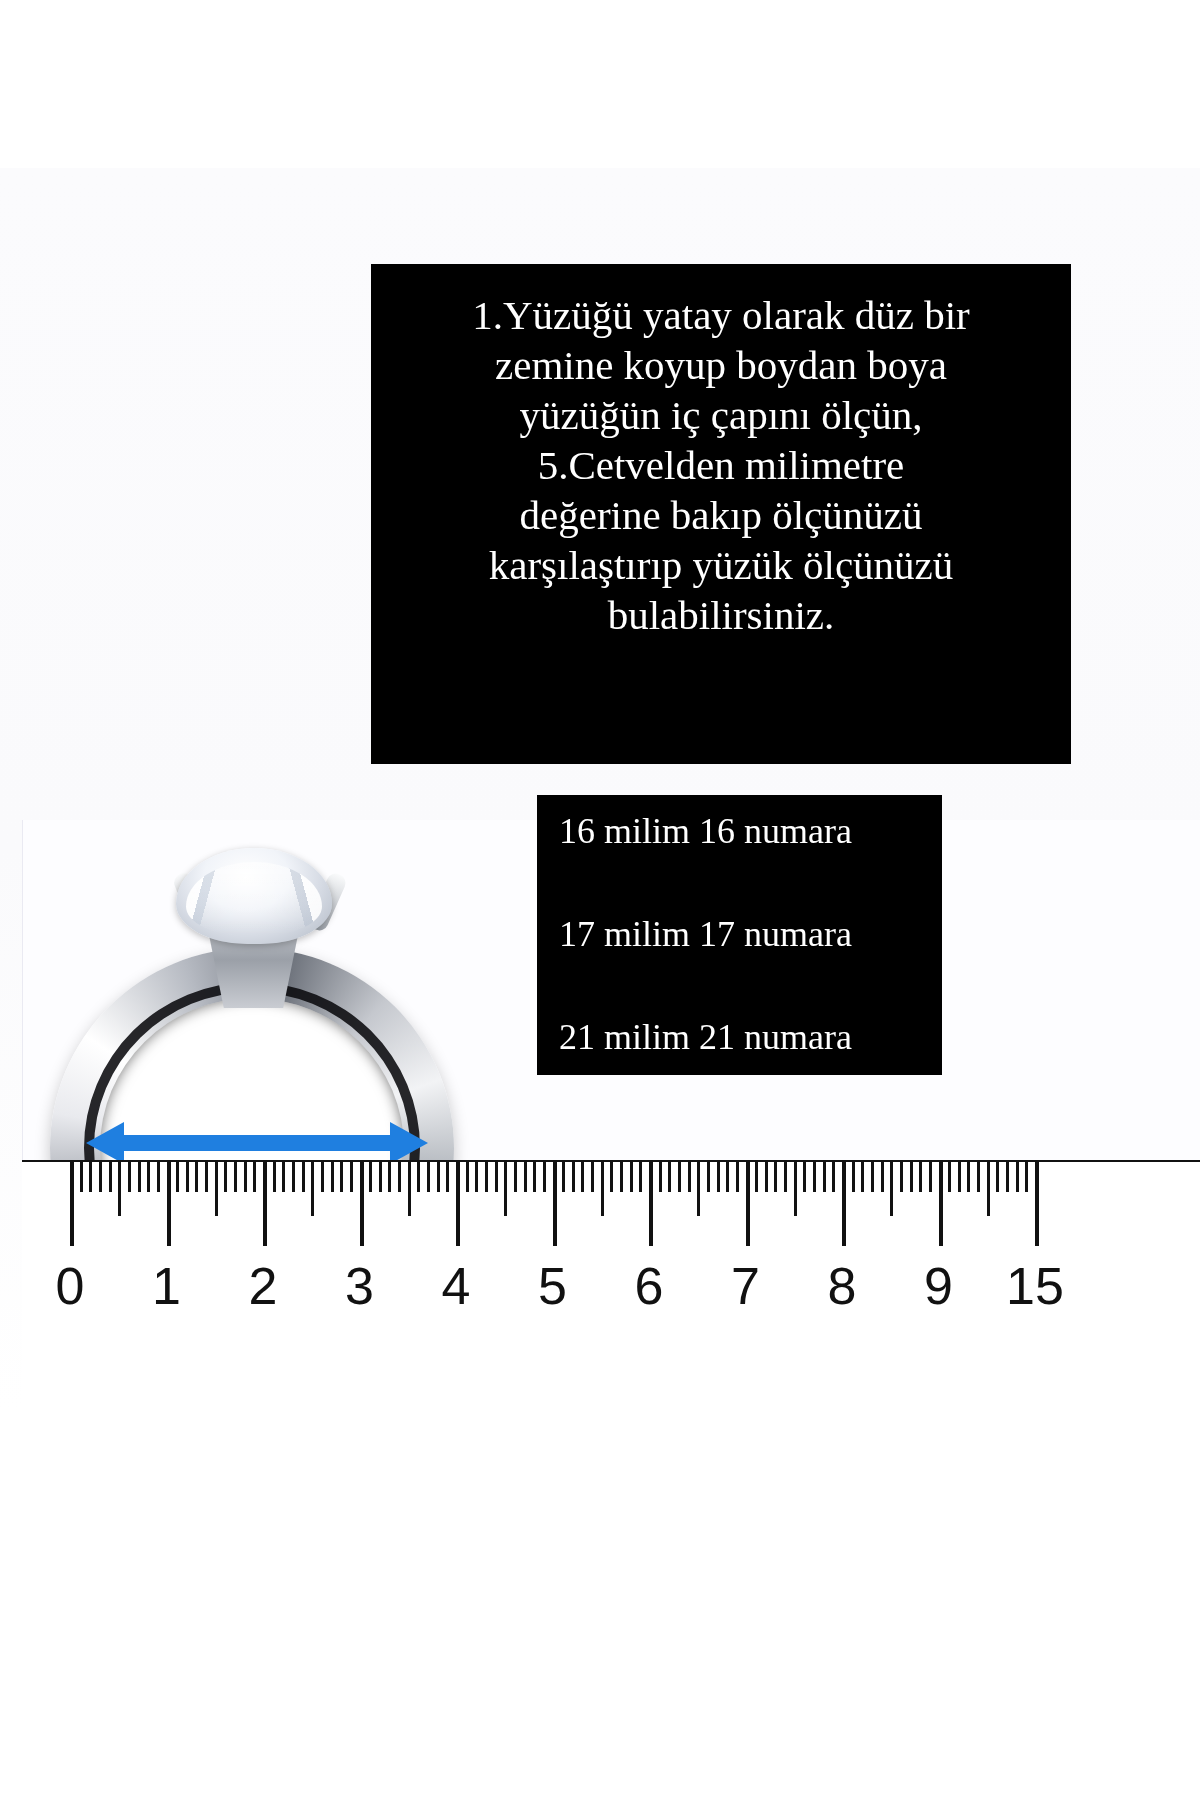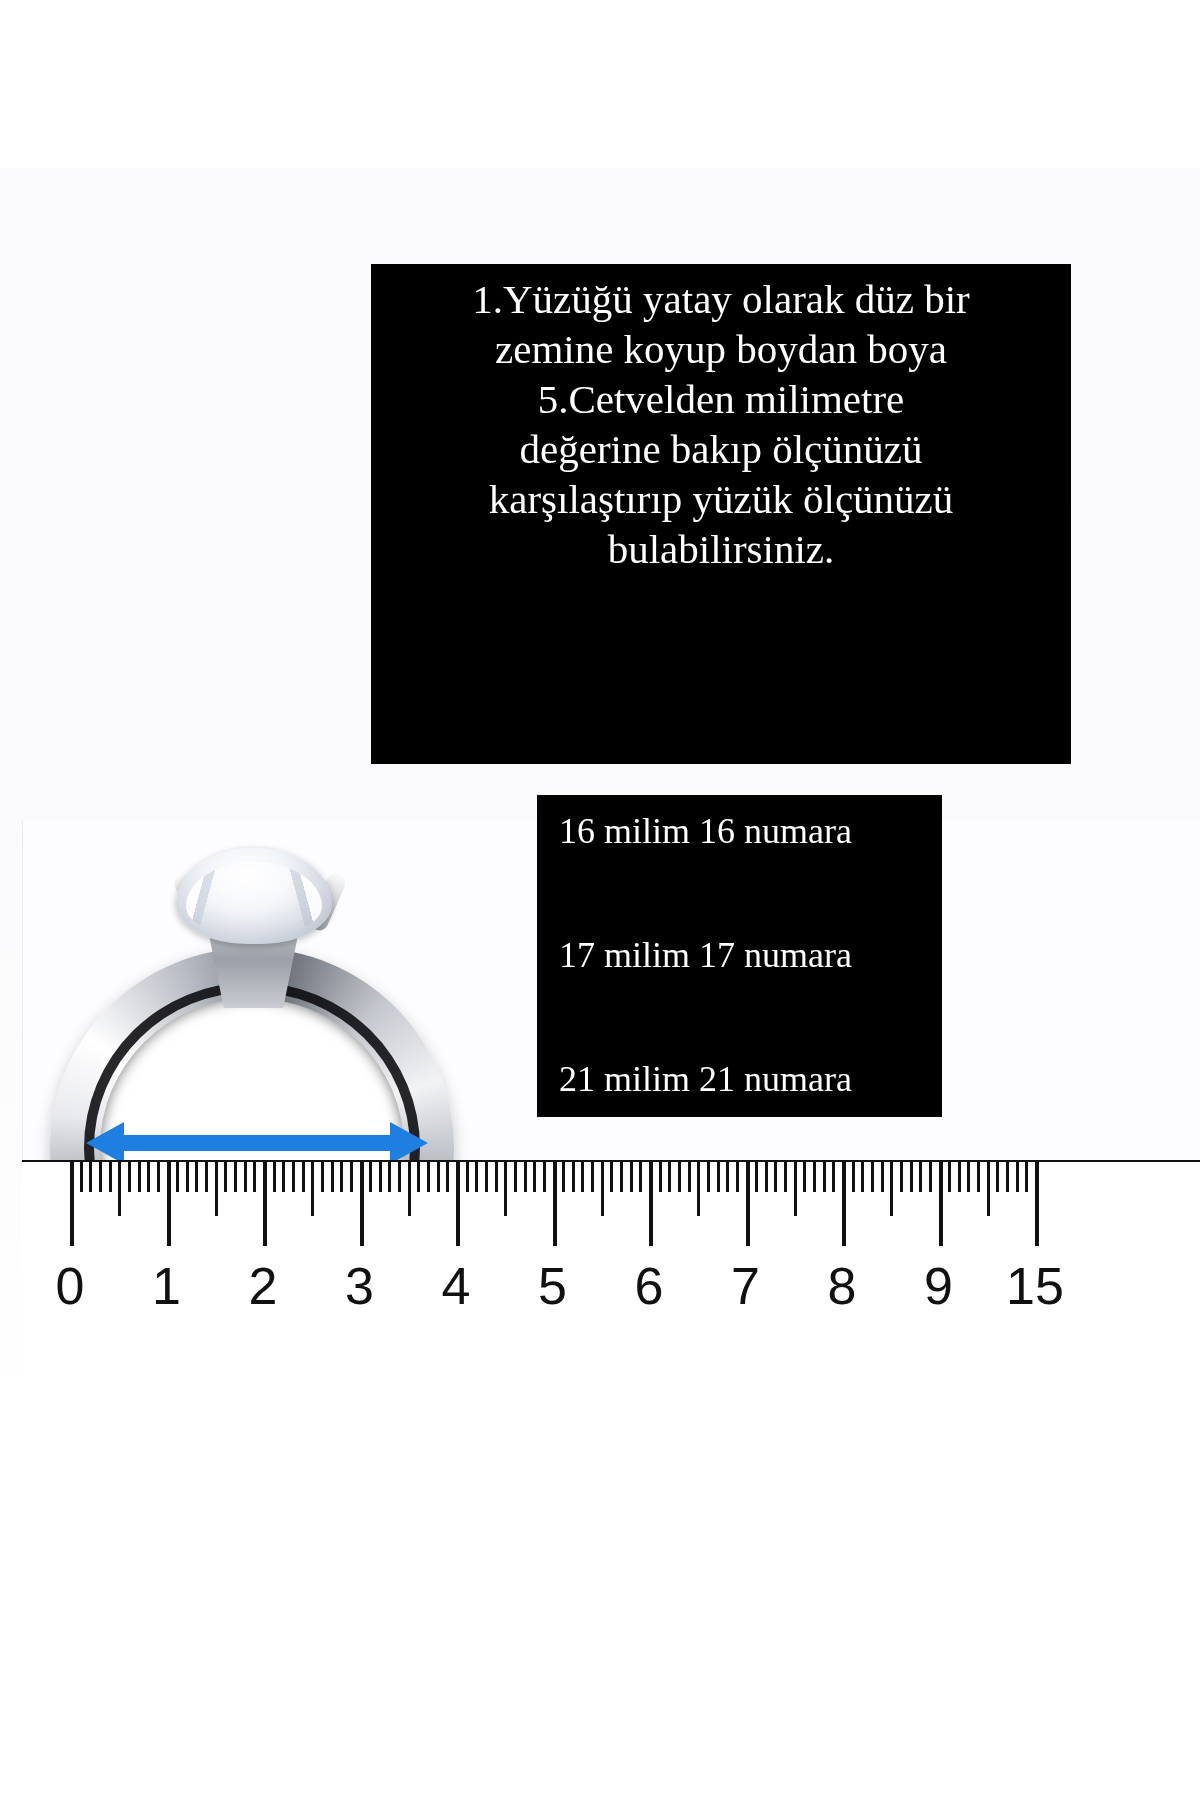--- a/index.html
+++ b/index.html
@@ -46,42 +46,42 @@
 
   
   .instruction-box {
     position: absolute;
     left: 371px;
     top: 264px;
     width: 700px;
     height: 500px;
     background: #000000;
     box-sizing: border-box;
-    padding: 10px 18px 18px 18px;
+    padding: 26px 18px 18px 18px;
     display: flex;
     flex-direction: column;
     justify-content: flex-start;
     align-items: center;
   }
   .instruction-line {
     color: #ffffff;
     font-family: "Liberation Serif", serif;
     font-size: 41px;
     line-height: 1.22;
     text-align: center;
     white-space: nowrap;
   }
 
   
   .size-box {
     position: absolute;
     left: 537px;
     top: 795px;
     width: 405px;
-    height: 322px;
+    height: 280px;
     background: #000000;
     box-sizing: border-box;
     padding: 18px 22px;
     display: flex;
     flex-direction: column;
     justify-content: space-between;
   }
   .size-row {
     color: #ffffff;
     font-family: "Liberation Serif", serif;
@@ -254,20 +254,21 @@
 <body>
 
 <div id="canvas">
 
   <div class="bg-panel"></div>
   <div class="bg-panel-lower"></div>
 
   <div class="instruction-box">
     <div class="instruction-line">1.Yüzüğü yatay olarak düz bir</div>
     <div class="instruction-line">zemine koyup boydan boya</div>
+    <div class="instruction-line">yüzüğün iç çapını ölçün,</div>
     <div class="instruction-line">5.Cetvelden milimetre</div>
     <div class="instruction-line">değerine bakıp ölçünüzü</div>
     <div class="instruction-line">karşılaştırıp yüzük ölçünüzü</div>
     <div class="instruction-line">bulabilirsiniz.</div>
   </div>
 
   <div class="size-box">
     <div class="size-row">16 milim 16 numara</div>
     <div class="size-row">17 milim 17 numara</div>
     <div class="size-row">21 milim 21 numara</div>

